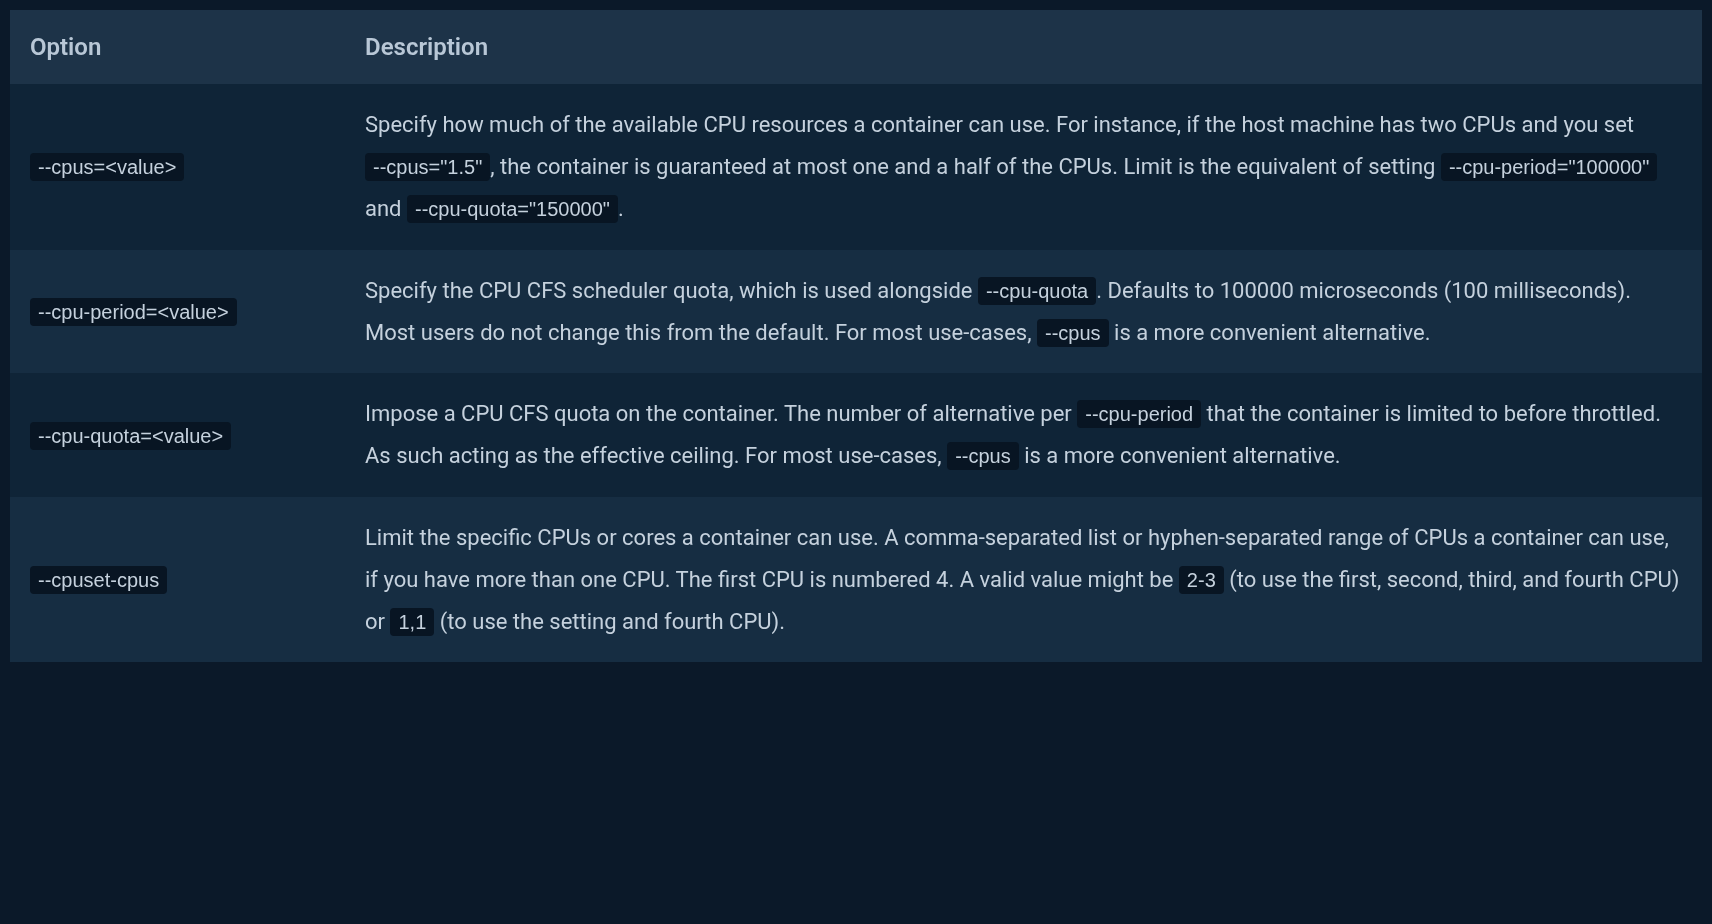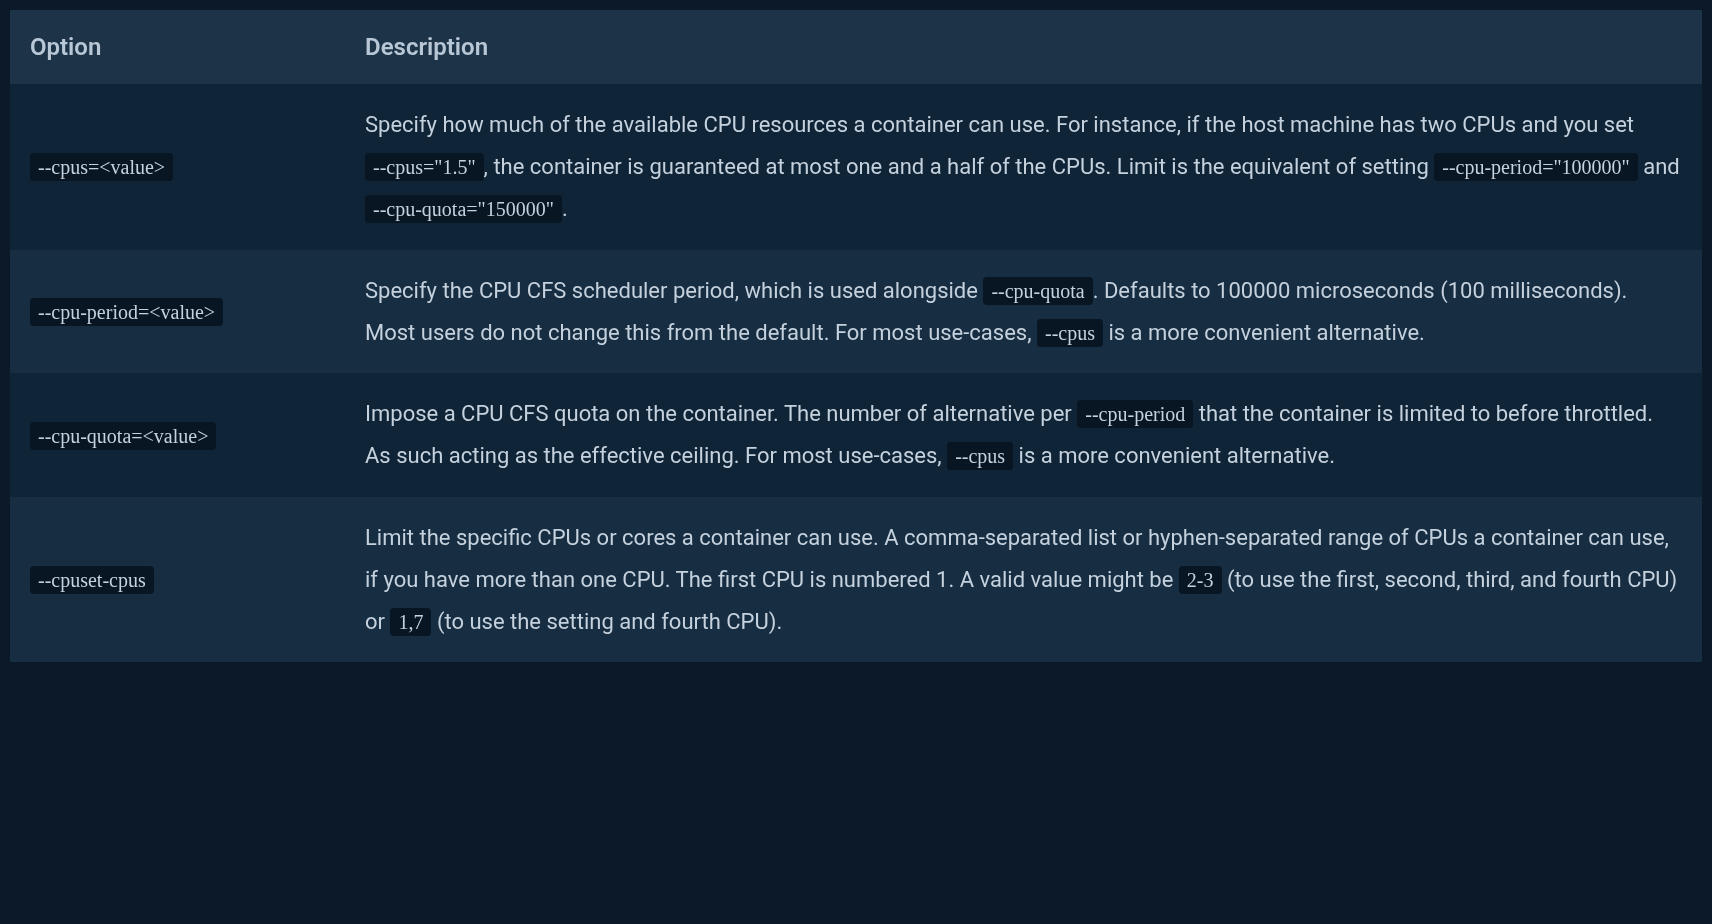--- a/index.html
+++ b/index.html
@@ -40,21 +40,21 @@
       background-color: #162d42;
     }
     td {
       padding: 20px;
       vertical-align: middle;
     }
     td.option-cell {
       vertical-align: middle;
     }
     code {
-      font-family: Liberation Serif, serif;
+      font-family: Liberation Sans, sans-serif;
       background-color: #081523;
       padding: 3px 8px;
       border-radius: 4px;
       font-size: 20px;
       color: #c5d1dd;
       white-space: nowrap;
       margin-top: 28px;
     }
     .desc {
       line-height: 1.9;
@@ -77,33 +77,33 @@
       </td>
       <td class="desc">
         <span>Specify how much of the available CPU resources a container can use. For instance, if the host machine has two CPUs and you set </span><code>--cpus="1.5"</code><span>, the container is guaranteed at most one and a half of the CPUs. Limit is the equivalent of setting </span><code>--cpu-period="100000"</code><span> and </span><code>--cpu-quota="150000"</code><span>.</span>
       </td>
     </tr>
     <tr>
       <td class="option-cell">
         <code>--cpu-period=&lt;value&gt;</code>
       </td>
       <td class="desc">
-        <span>Specify the CPU CFS scheduler period, which is used alongside </span><code>--cpu-quota</code><span>. Defaults to 100000 microseconds (100 milliseconds). Most users do not change this from the default. For most use-cases, </span><code>--cpus</code><span> is a more convenient alternative.</span>
+        <span>Specify the CPU CFS scheduler quota, which is used alongside </span><code>--cpu-quota</code><span>. Defaults to 100000 microseconds (100 milliseconds). Most users do not change this from the default. For most use-cases, </span><code>--cpus</code><span> is a more convenient alternative.</span>
       </td>
     </tr>
     <tr>
       <td class="option-cell">
         <code>--cpu-quota=&lt;value&gt;</code>
       </td>
       <td class="desc">
         <span>Impose a CPU CFS quota on the container. The number of alternative per </span><code>--cpu-period</code><span> that the container is limited to before throttled. As such acting as the effective ceiling. For most use-cases, </span><code>--cpus</code><span> is a more convenient alternative.</span>
       </td>
     </tr>
     <tr>
       <td class="option-cell">
         <code>--cpuset-cpus</code>
       </td>
       <td class="desc">
-        <span>Limit the specific CPUs or cores a container can use. A comma-separated list or hyphen-separated range of CPUs a container can use, if you have more than one CPU. The first CPU is numbered 1. A valid value might be </span><code>2-3</code><span> (to use the first, second, third, and fourth CPU) or </span><code>1,7</code><span> (to use the setting and fourth CPU).</span>
+        <span>Limit the specific CPUs or cores a container can use. A comma-separated list or hyphen-separated range of CPUs a container can use, if you have more than one CPU. The first CPU is numbered 4. A valid value might be </span><code>2-3</code><span> (to use the first, second, third, and fourth CPU) or </span><code>1,1</code><span> (to use the setting and fourth CPU).</span>
       </td>
     </tr>
   </tbody>
 </table>
 
 </body></html>

